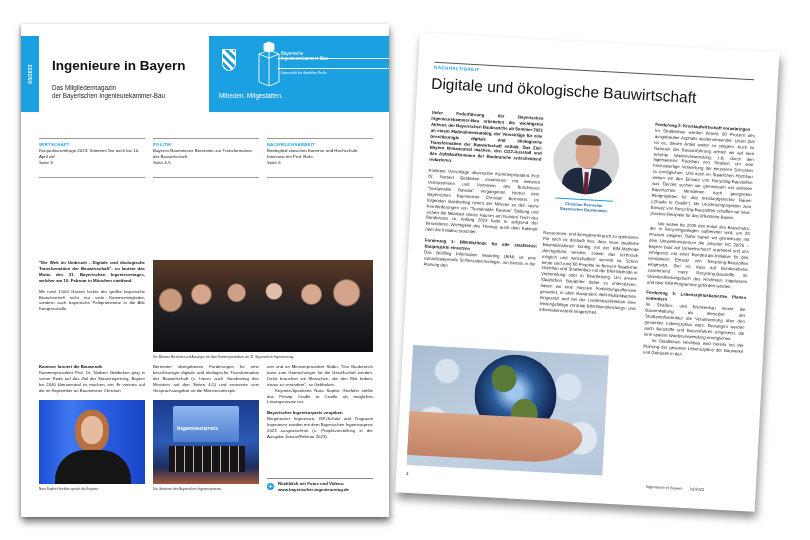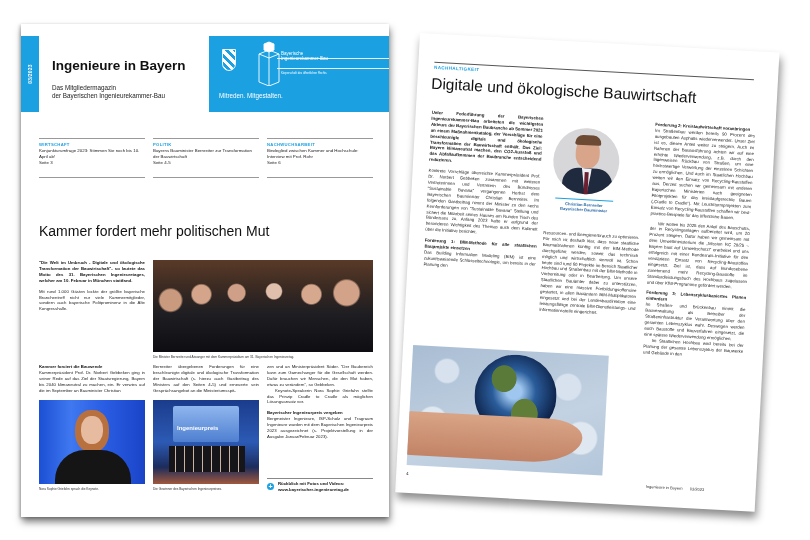--- a/index.html
+++ b/index.html
@@ -256,21 +256,20 @@
       <div class="txt">Bayerns Bauminister Bernreiter zur Transformation der Bauwirtschaft</div>
       <div class="pg">Seite 4-5</div>
     </div>
     <div class="teaser">
       <div class="cat">NACHWUCHSARBEIT</div>
       <div class="txt">Bindeglied zwischen Kammer und Hochschule: Interview mit Prof. Rohr</div>
       <div class="pg">Seite 6</div>
     </div>
   </div>
 
-  <div class="headline">Kammer fordert mehr politischen Mut</div>
 
   <div class="col" style="left:18px; top:236px; width:106px;">
     <div class="lead">"Die Welt im Umbruch - Digitale und ökologische Transformation der Bauwirtschaft"- so lautete das Motto des 31. Bayerischen Ingenieuretages, welcher am 10. Februar in München stattfand.</div>
     <div style="margin-top:5px;">Mit rund 1.000 Gästen lockte der größte bayerische Branchentreff nicht nur viele Kammermitglieder, sondern auch bayerische Politprominenz in die Alte Kongresshalle.</div>
   </div>
 
   <div class="photo" style="left:132px; top:236px; width:220px; height:92px; background:linear-gradient(180deg,#5a3a28 0%,#3a2a22 30%,#1d1d22 60%,#0e0e12 100%);">
     <div style="position:absolute;left:0;right:0;top:18px;height:74px;background:
       radial-gradient(circle at 8% 30%, #c99a7e 0 5%, transparent 6%),
       radial-gradient(circle at 22% 22%, #d4a58a 0 5%, transparent 6%),

